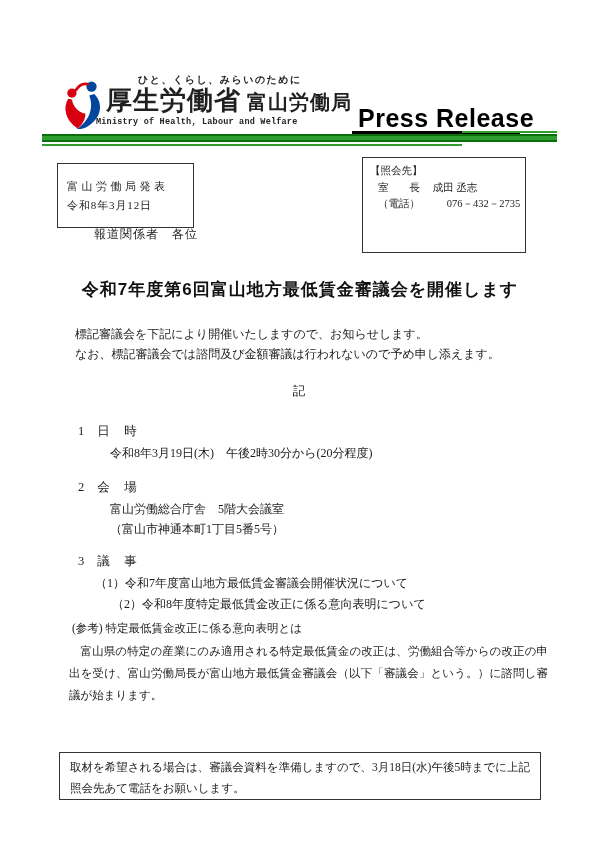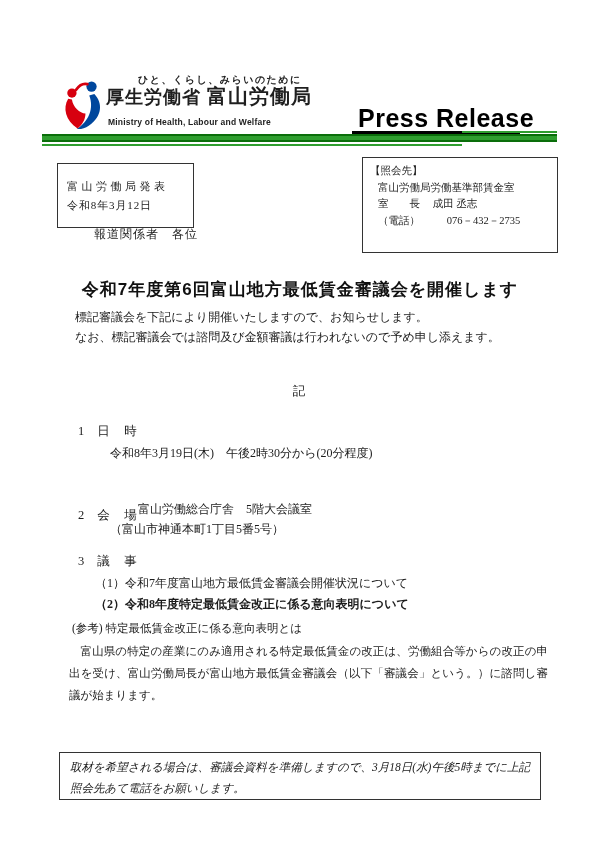--- a/index.html
+++ b/index.html
@@ -7,61 +7,61 @@
     width:600px;height:849px;background:#ffffff;position:relative;
     font-family:"Liberation Serif","DejaVu Serif",serif;color:#1c1c1c;
     -webkit-font-smoothing:antialiased;overflow:hidden;
   }
   
   .logo-svg{position:absolute;left:61px;top:80px;width:48px;height:56px;}
   .tagline{position:absolute;left:138px;top:73px;font-family:"Liberation Sans",sans-serif;
     font-size:10px;font-weight:bold;letter-spacing:1.5px;color:#222;}
   .brand-row{position:absolute;left:106px;top:83px;white-space:nowrap;
     font-family:"Liberation Sans",sans-serif;font-weight:bold;color:#1f1f1f;}
-  .ministry{font-size:18px;letter-spacing:1px;}
+  .ministry{font-size:26px;letter-spacing:1px;}
   .bureau{font-size:20px;letter-spacing:1px;margin-left:6px;}
-  .ministry-en{position:absolute;left:108px;top:117px;font-family:Liberation Sans, sans-serif;
+  .ministry-en{position:absolute;left:96px;top:117px;font-family:Liberation Mono, monospace;
     font-size:8.5px;font-weight:bold;color:#222;letter-spacing:.2px;}
   .press-release{position:absolute;left:358px;top:104px;font-family:"Liberation Sans",sans-serif;
     font-size:25px;font-weight:bold;letter-spacing:.5px;color:#000000;white-space:nowrap;}
   .pr-underline{position:absolute;left:352px;top:131px;width:168px;height:4px;background:#000;}
   .green-main{position:absolute;left:42px;top:134px;width:515px;height:8px;
     background:linear-gradient(to bottom,#0a6e0a 0 20%,#2f9e2f 20% 80%,#0a6e0a 80% 100%);}
   .green-low{position:absolute;left:42px;top:144px;width:420px;height:2px;background:#2f9e2f;}
   .green-top{position:absolute;left:462px;top:131px;width:95px;height:2px;background:#2f9e2f;}
   
   .announce-box{position:absolute;left:57px;top:163px;width:137px;height:65px;
     border:1.4px solid #333;display:flex;flex-direction:column;justify-content:center;
     padding:2px 9px;box-sizing:border-box;font-size:11px;line-height:19px;}
   .announce-box .l1{letter-spacing:.32em;white-space:nowrap;}
   .announce-box .l2{letter-spacing:.08em;white-space:nowrap;}
   .addressee{position:absolute;left:94px;top:226px;font-size:12px;letter-spacing:1px;}
-  .contact-box{position:absolute;left:362px;top:157px;width:196px;height:96px;
+  .contact-box{position:absolute;left:362px;top:157px;width:164px;height:96px;
     border:1.6px solid #333;box-sizing:border-box;padding:5px 7px;
     font-size:10.5px;line-height:16.5px;}
   .contact-box .ind{padding-left:8px;white-space:nowrap;}
   .contact-box .role-label{display:inline-block;width:52px;}
   .contact-box .phone-label{display:inline-block;margin-right:24px;}
   
   .doc-title{position:absolute;left:0;top:278px;width:600px;text-align:center;
     font-family:"Liberation Sans",sans-serif;font-weight:bold;font-size:17px;
     letter-spacing:1px;color:#111;}
-  .intro{position:absolute;left:75px;top:308px;width:470px;font-size:12px;line-height:19.5px;}
+  .intro{position:absolute;left:75px;top:325px;width:470px;font-size:12px;line-height:19.5px;}
   .ki-mark{position:absolute;left:0;top:383px;width:600px;text-align:center;
     font-size:12.5px;letter-spacing:2px;}
   .item-head{position:absolute;font-size:12.5px;letter-spacing:1px;white-space:nowrap;}
   .item-head .no{margin-right:12px;}
   .item-line{position:absolute;font-size:12px;white-space:nowrap;}
   .ref-head{position:absolute;left:55px;top:621px;font-size:11.5px;white-space:nowrap;margin-left:17px;}
   .ref-body{position:absolute;left:69px;top:640px;width:479px;font-size:11.5px;
     line-height:22px;text-align:justify;}
   .ref-body p{margin:0;}
   .notice-box{position:absolute;left:59px;top:752px;width:482px;height:48px;
     border:1.4px solid #333;box-sizing:border-box;padding:4px 10px;
-    font-size:11.5px;line-height:21px;text-align:justify;font-style:italic;}
+    font-size:11.5px;line-height:21px;text-align:justify;}
 </style>
 </head>
 <body>
 
 <svg class="logo-svg" viewBox="0 0 100 120" aria-hidden="true">
   <circle cx="64" cy="14" r="11" fill="#00479d"></circle>
   <path d="M70,30 C88,48 88,78 58,98 C50,104 40,106 32,105 C58,89 70,60 59,33 Z" fill="#00479d"></path>
   <circle cx="22" cy="28" r="10" fill="#d7000f"></circle>
   <path d="M14,40 C2,60 8,86 34,104 C44,96 51,85 51,72 C39,72 24,58 22,42 Z" fill="#d7000f"></path>
   <path d="M31,21 C38,11 47,7 55,9" fill="none" stroke-width="6" stroke-linecap="round" stroke="#d7000f"></path>
@@ -77,21 +77,20 @@
 <div class="green-low"></div>
 <div class="green-top"></div>
 
 <div class="announce-box">
   <div class="l1">富山労働局発表</div>
   <div class="l2">令和8年3月12日</div>
 </div>
 <div class="addressee">報道関係者　各位</div>
 <div class="contact-box">
   <div>【照会先】</div>
-  <div class="ind">富山労働局労働基準部賃金室</div>
   <div class="ind">
     <span class="role-label">室　　長</span>
     <span>成田 丞志</span>
   </div>
   <div class="ind">
     <span class="phone-label">（電話）</span>
     <span>076－432－2735</span>
   </div>
 </div>
 
@@ -100,30 +99,30 @@
   <div>標記審議会を下記により開催いたしますので、お知らせします。</div>
   <div>なお、標記審議会では諮問及び金額審議は行われないので予め申し添えます。</div>
 </div>
 <div class="ki-mark">記</div>
 
 <div class="item-head" style="left:78px;top:423px;">
   <span class="no">1</span><span>日　時</span>
 </div>
 <div class="item-line" style="left:110px;top:445px;">令和8年3月19日(木)　午後2時30分から(20分程度)</div>
 
-<div class="item-head" style="left:78px;top:479px;margin-top:28px;">
+<div class="item-head" style="left:78px;top:479px;">
   <span class="no">2</span><span>会　場</span>
 </div>
-<div class="item-line" style="left:110px;top:501px;margin-left:28px;">富山労働総合庁舎　5階大会議室</div>
+<div class="item-line" style="left:110px;top:501px;">富山労働総合庁舎　5階大会議室</div>
 <div class="item-line" style="left:110px;top:521px;">（富山市神通本町1丁目5番5号）</div>
 
 <div class="item-head" style="left:78px;top:553px;">
   <span class="no">3</span><span>議　事</span>
 </div>
 <div class="item-line" style="left:95px;top:575px;">（1）令和7年度富山地方最低賃金審議会開催状況について</div>
-<div class="item-line" style="left:95px;top:596px;font-weight:bold;">（2）令和8年度特定最低賃金改正に係る意向表明について</div>
+<div class="item-line" style="left:112px;top:596px;">（2）令和8年度特定最低賃金改正に係る意向表明について</div>
 
 <div class="ref-head">(参考) 特定最低賃金改正に係る意向表明とは</div>
 <div class="ref-body">
   <p>　富山県の特定の産業にのみ適用される特定最低賃金の改正は、労働組合等からの改正の申出を受け、富山労働局長が富山地方最低賃金審議会（以下「審議会」という。）に諮問し審議が始まります。</p>
 </div>
 
 <div class="notice-box">取材を希望される場合は、審議会資料を準備しますので、3月18日(水)午後5時までに上記照会先あて電話をお願いします。</div>
 
 </body></html>

